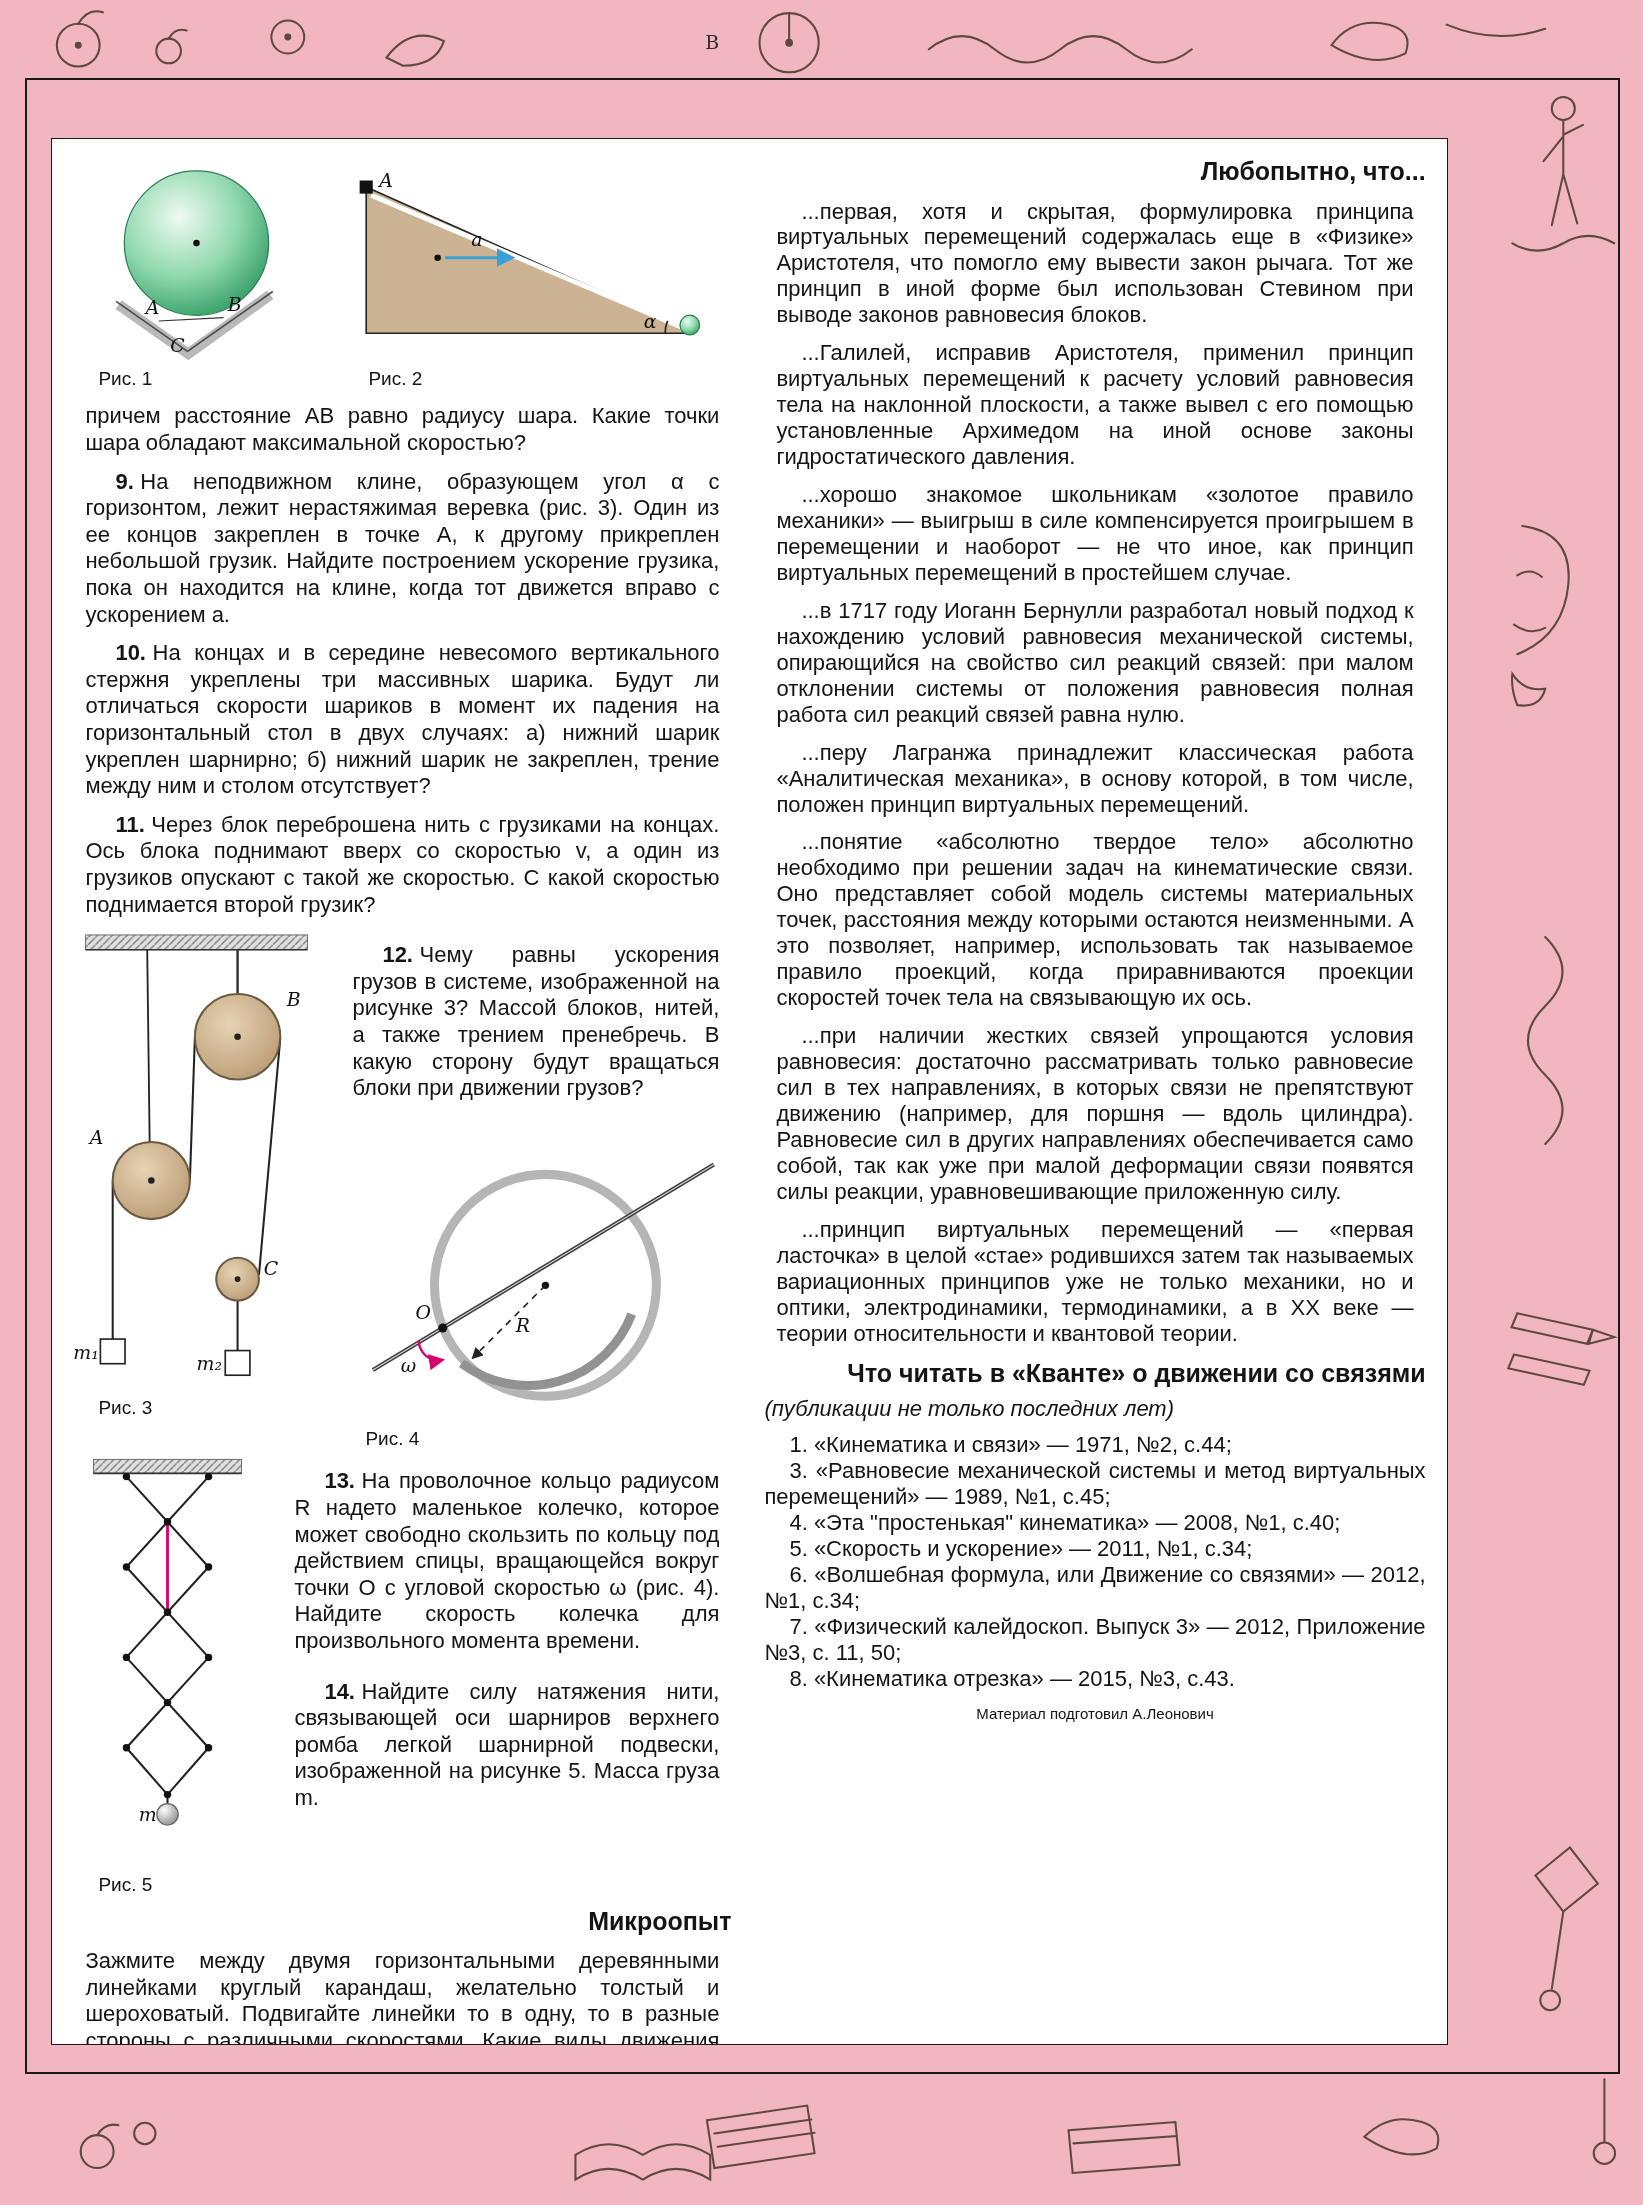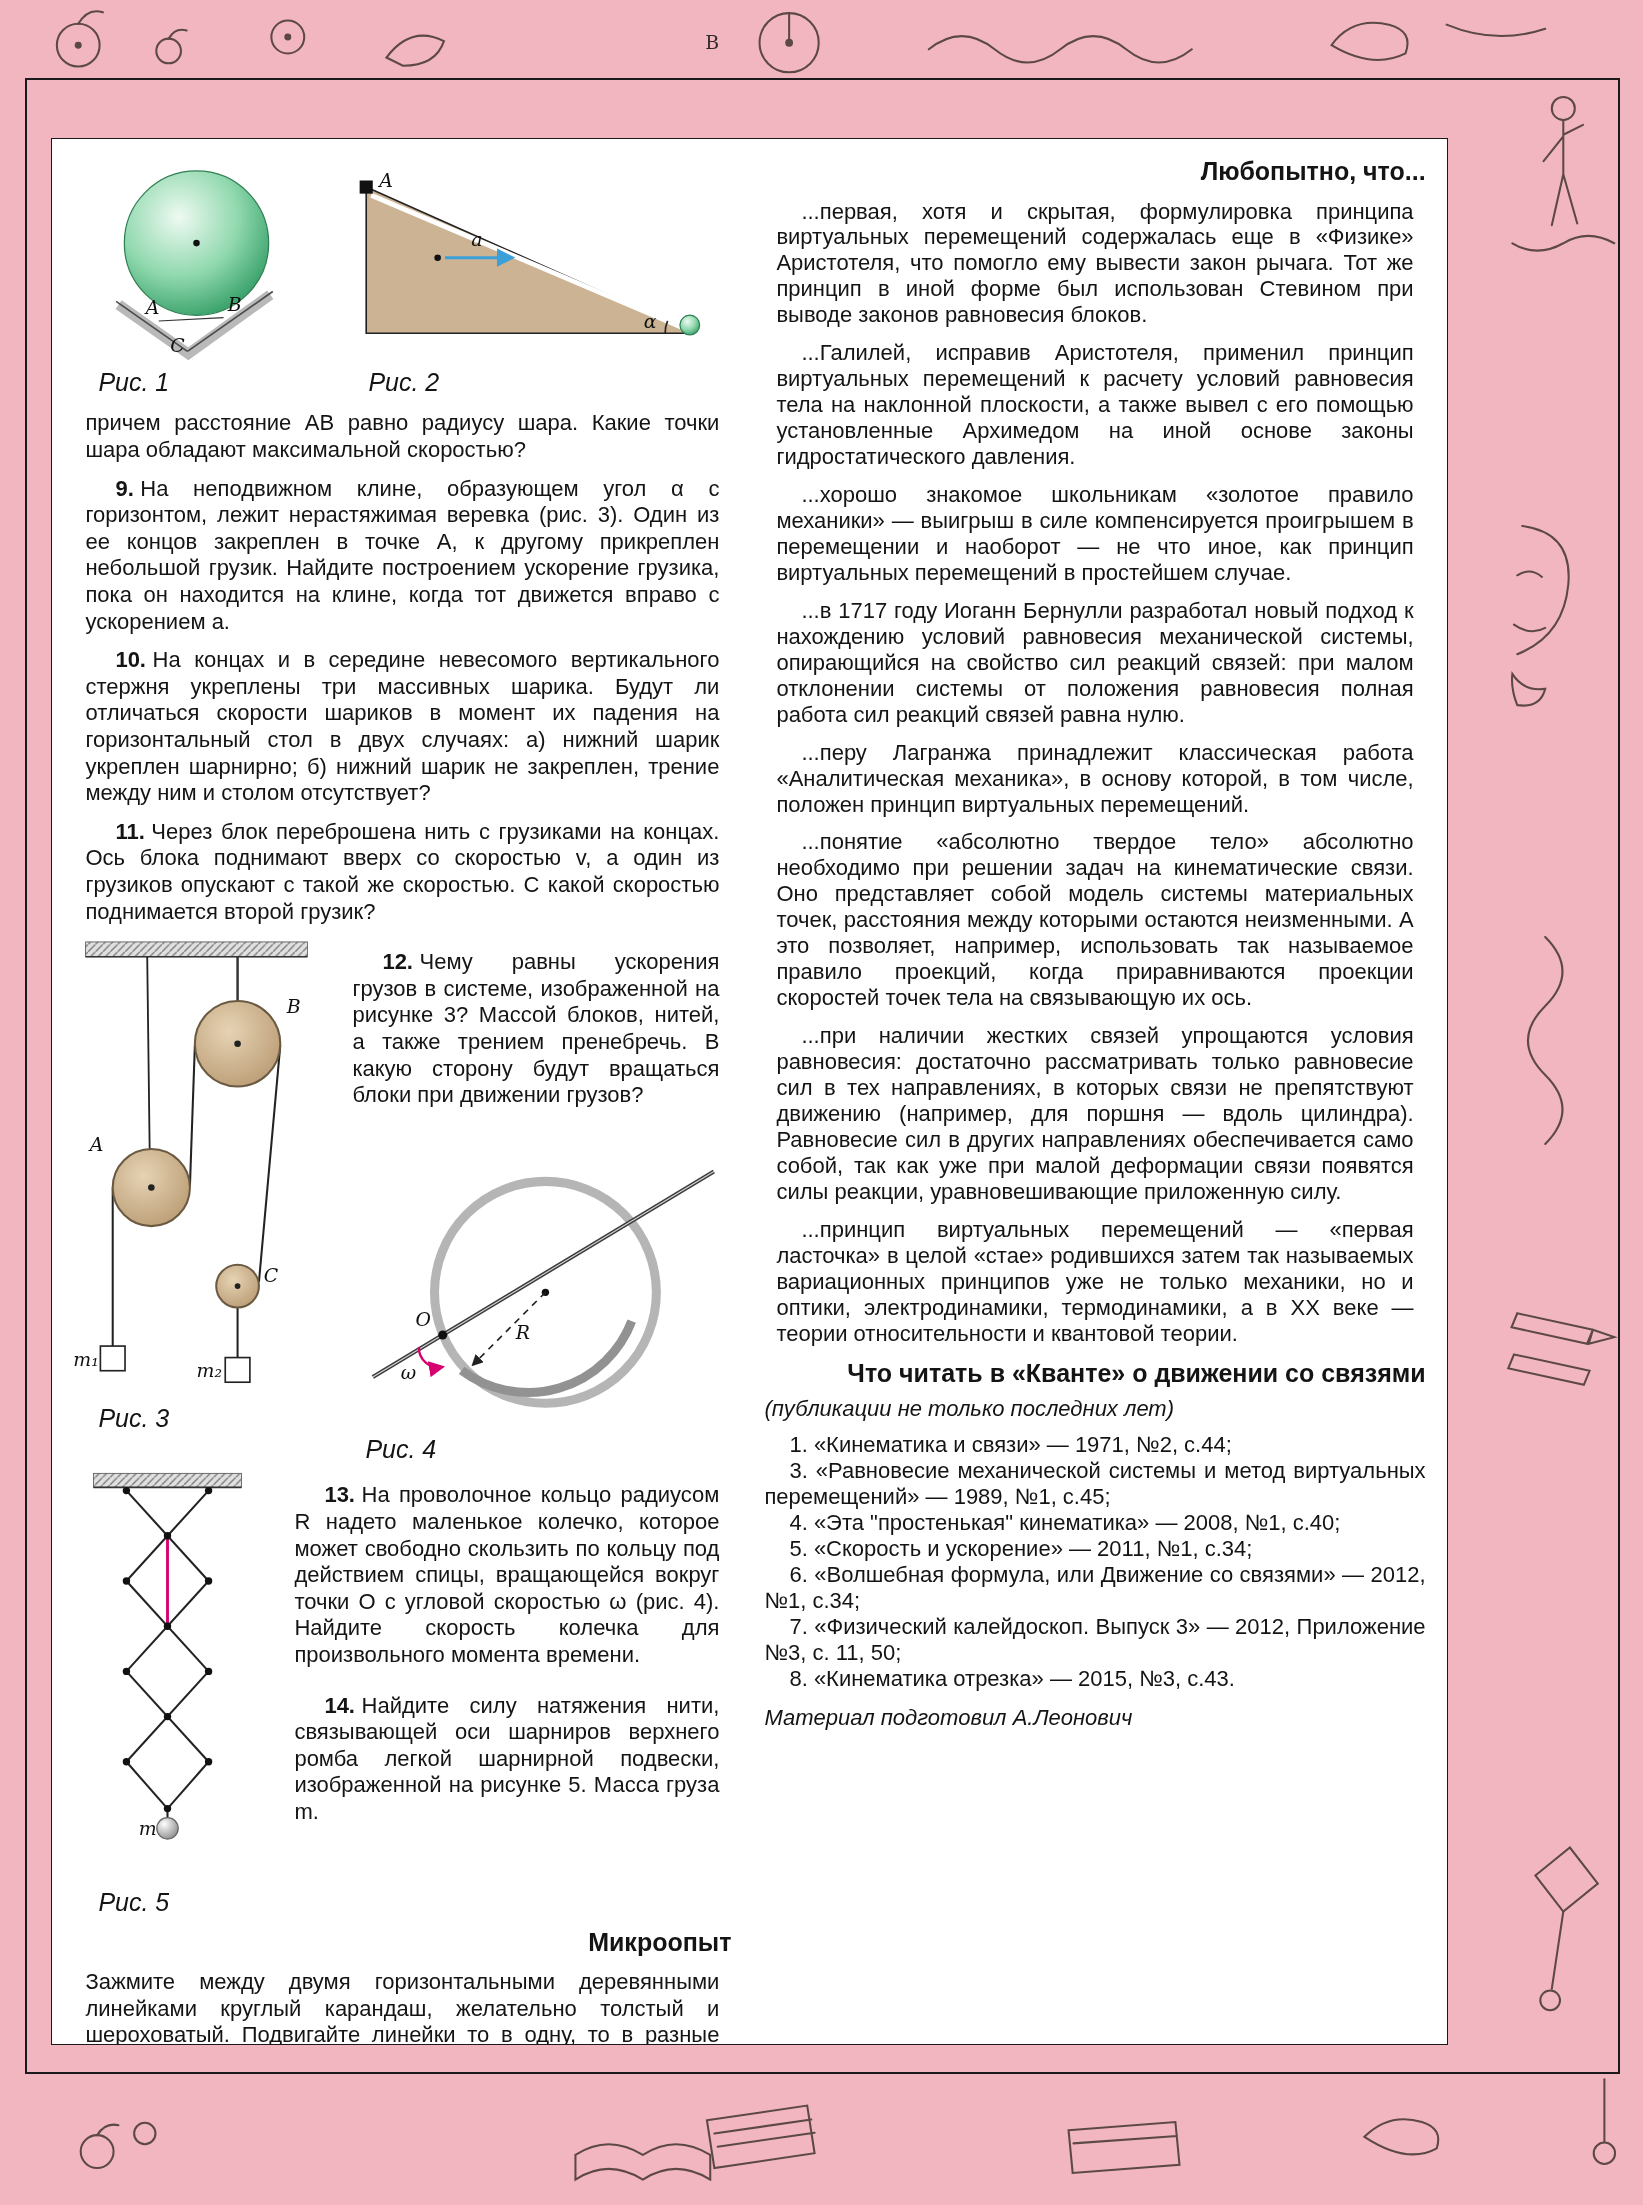--- a/index.html
+++ b/index.html
@@ -20,22 +20,22 @@
   }
   .col-left{flex:0 0 658px;width:658px}
   .col-right{flex:1;min-width:0;line-height:1.18}
   p.body{font-size:22px;line-height:1.21;text-align:justify;text-indent:30px;margin:12px}
   .col-right p.body{line-height:1.18;text-indent:25px}
   p.noindent{text-indent:0}
   .pnum{font-weight:bold;margin-right:6.6px}
   h3.center{font-size:25px;font-weight:bold;text-align:right;margin:11.5px 0 8.2px}
   .subtitle{font-style:italic;text-align:left;font-size:22px;margin:1.6px 0 10px}
   .reading-item{font-size:22px;line-height:1.18;text-align:justify;text-indent:25px;margin:0}
-  .footer{font-style:italic;text-align:left;font-size:22px;margin-top:13px}
-  .caption{font-style:italic;font-size:25px;margin:3.3px 0 0 25px}
+  .footer{text-align:center;font-size:15px;margin-top:13px}
+  .caption{font-size:19px;margin:3.3px 0 0 25px}
   .figrow{display:flex;align-items:flex-end;gap:23px;margin-bottom:13px}
   .row{display:flex;gap:20px;margin-top:6.6px}
   .subcol{flex:1;min-width:0;display:flex;flex-direction:column}
   figure{margin:0}
   svg text{font-family:"DejaVu Serif",serif;font-style:italic;font-size:23px;fill:#111}
   svg text.doodle-letter{font-style:normal;font-family:"DejaVu Serif",serif}
 </style>
 </head>
 <body>
 

